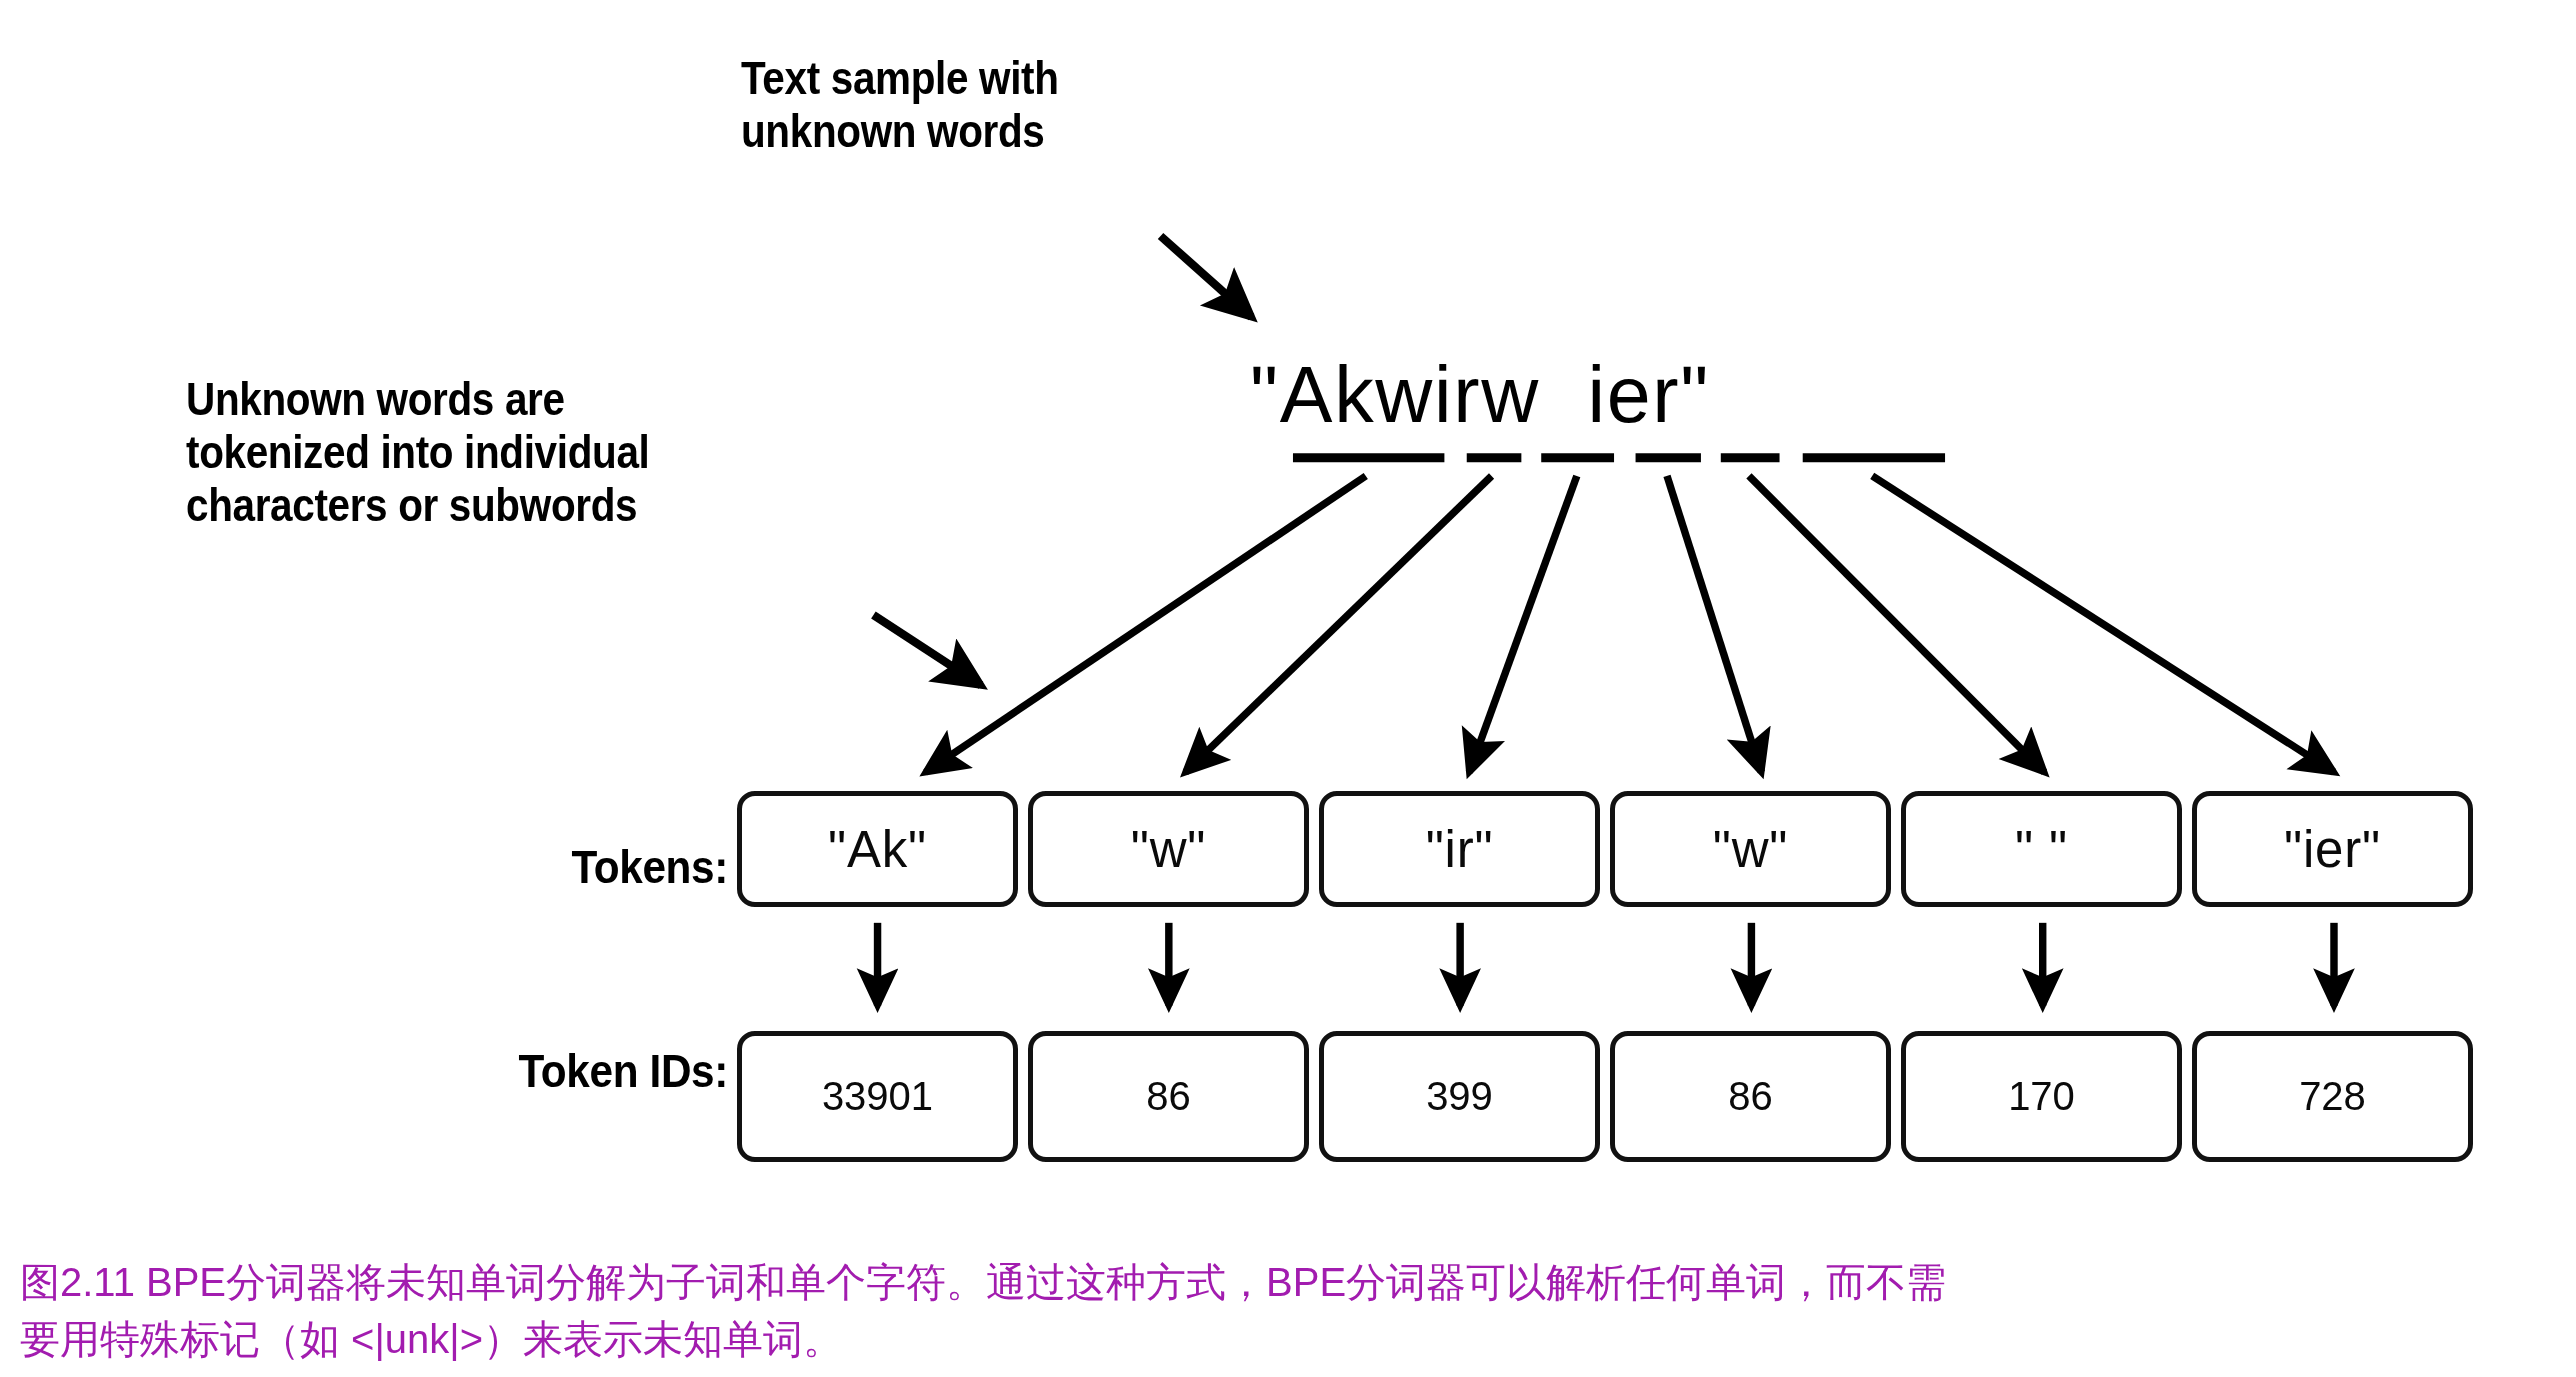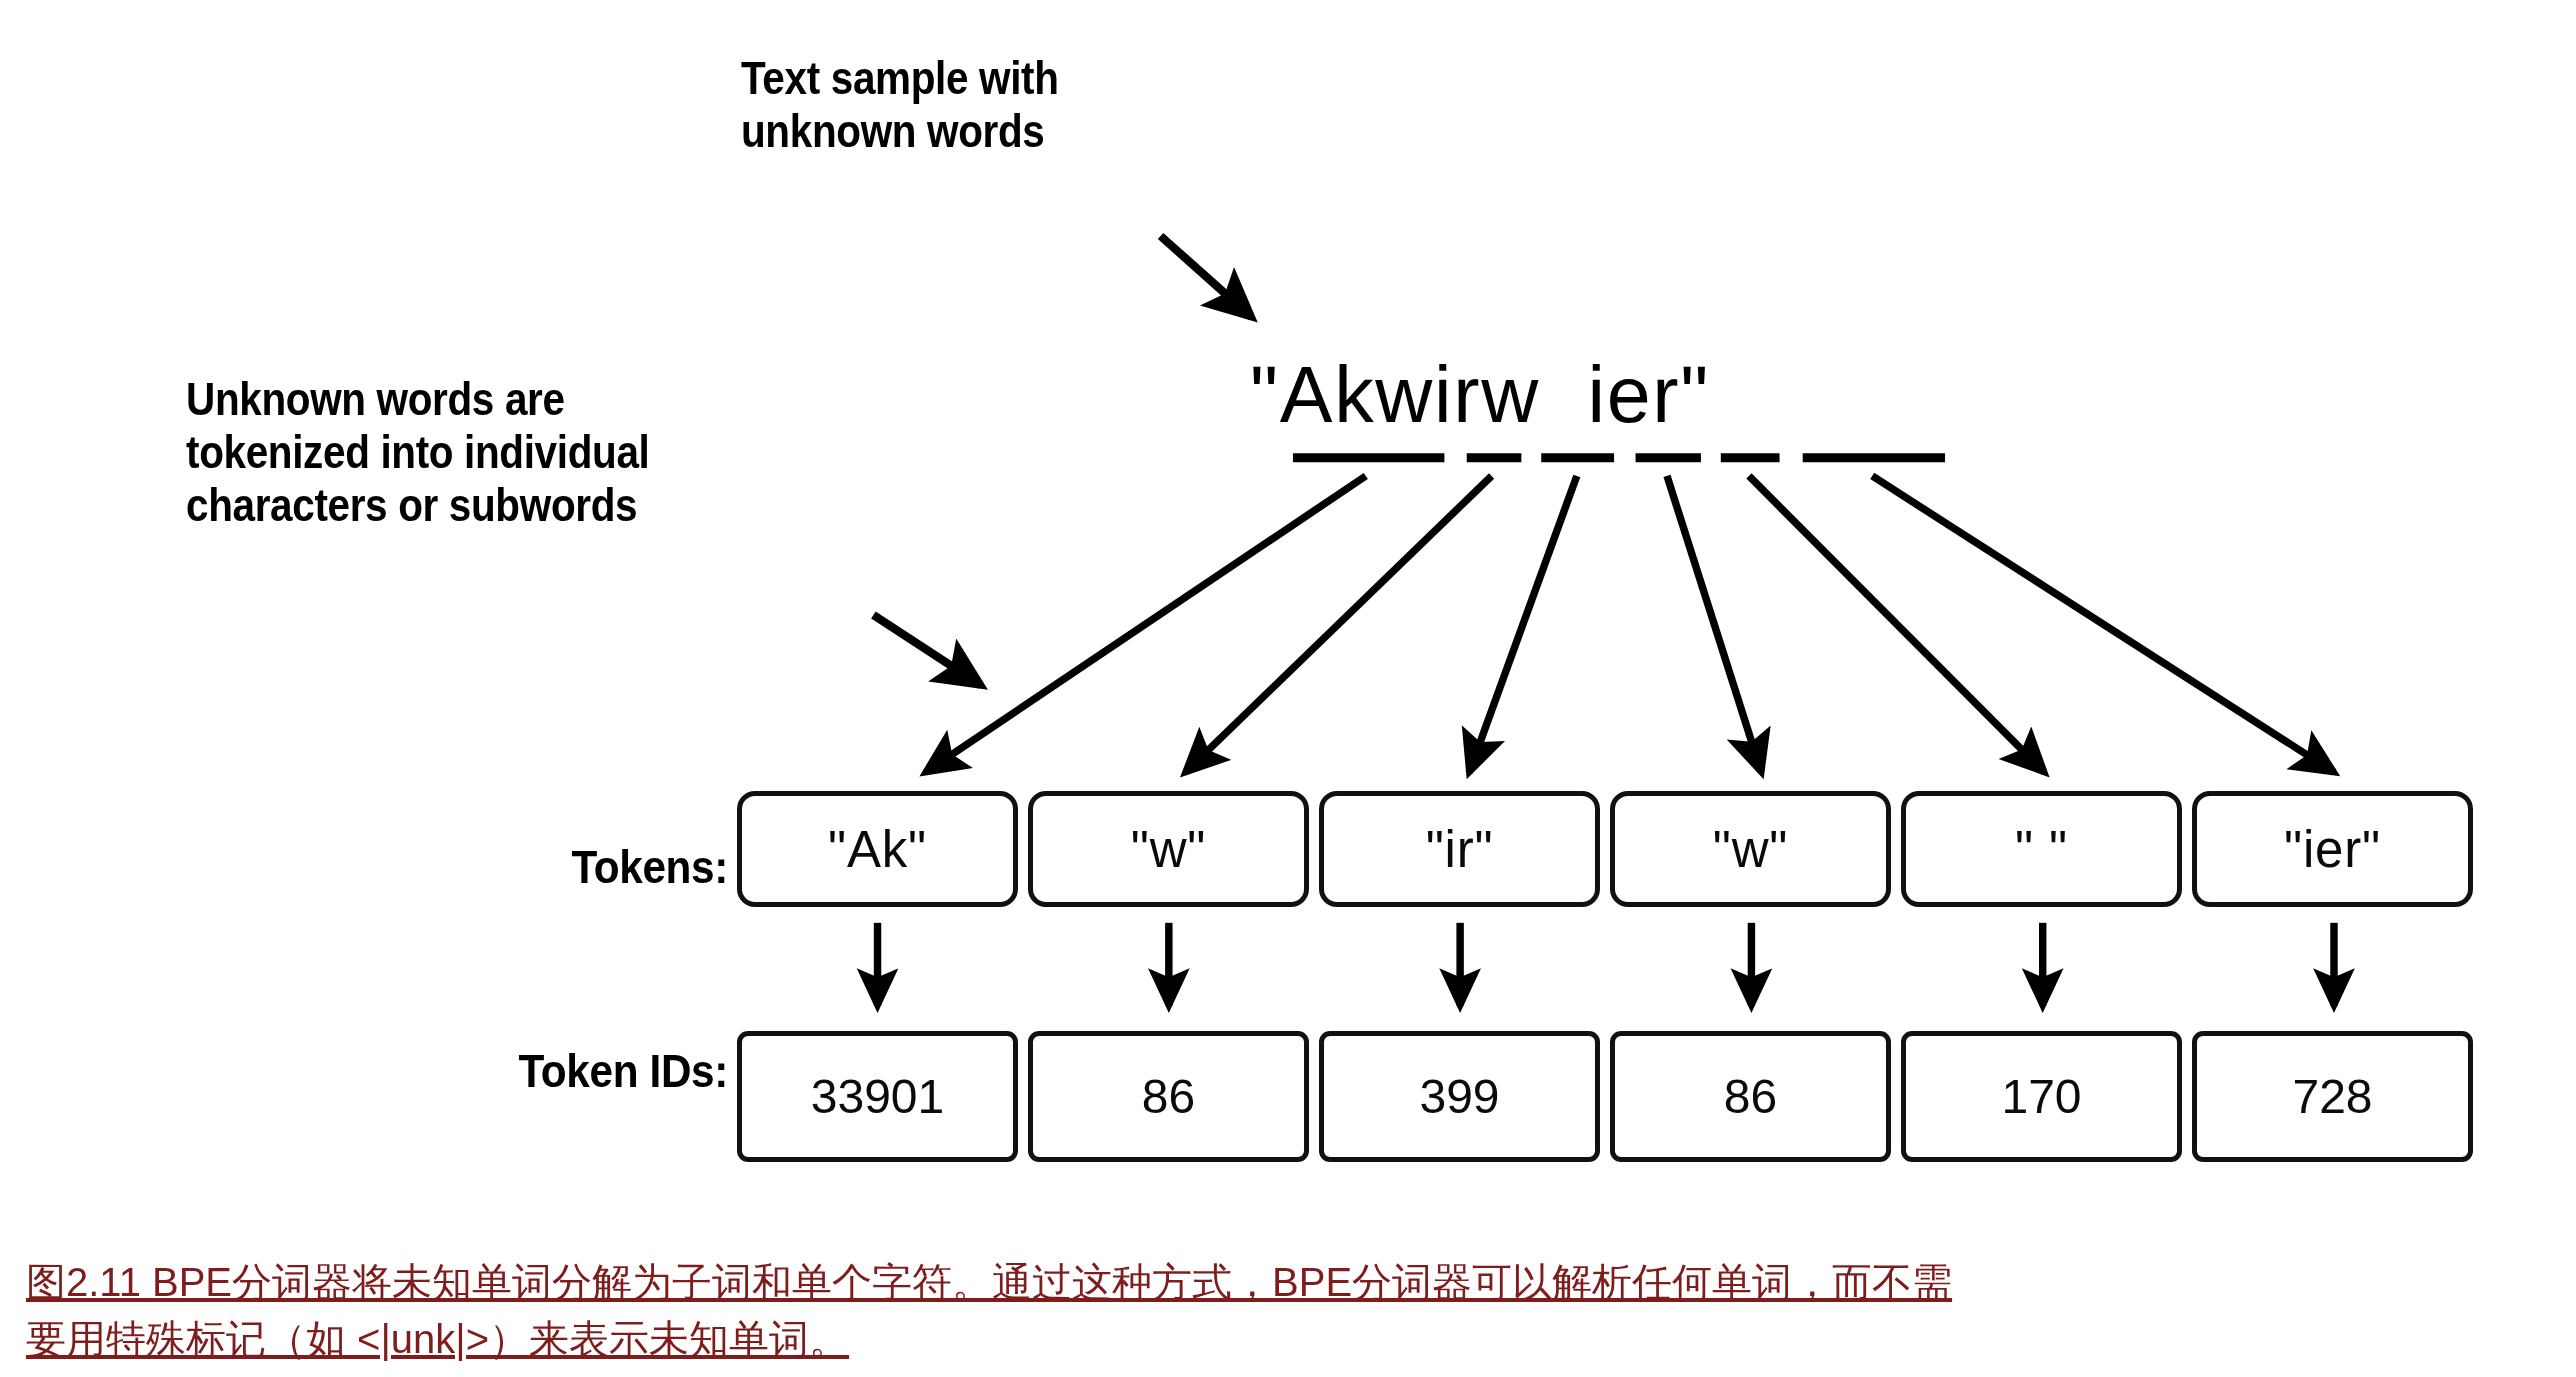--- a/index.html
+++ b/index.html
@@ -123,37 +123,35 @@
   #tokens-row .cell {
     width: 281px;
     height: 116px;
     font-size: 51px;
     letter-spacing: 0.8px;
   }
 
   #ids-row .cell {
     width: 281px;
     height: 131px;
-    font-size: 48px;
+    font-size: 40px;
     letter-spacing: 0px;
-    border-radius: 11px;
   }
 
   
   #caption {
     position: absolute;
-    left: 26px;
+    left: 20px;
     top: 1210px;
     width: 2550px;
     font-family: "Liberation Sans", sans-serif;
     font-size: 40px;
     line-height: 1.42;
-    color: #7f1d1d;
+    color: #a21caf;
     letter-spacing: 0px;
-    text-decoration: underline;
   }
   #caption .cap-line { display: block; }
 </style>
 </head>
 <body>
 
 <div id="figure-root">
 
   <div class="annot" id="annot-text-sample">Text sample with
 unknown words</div>

